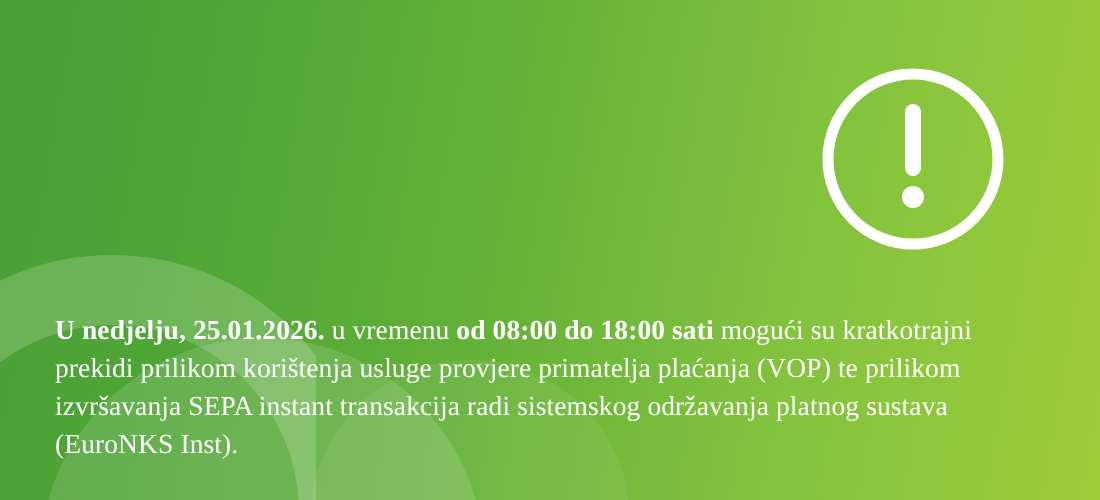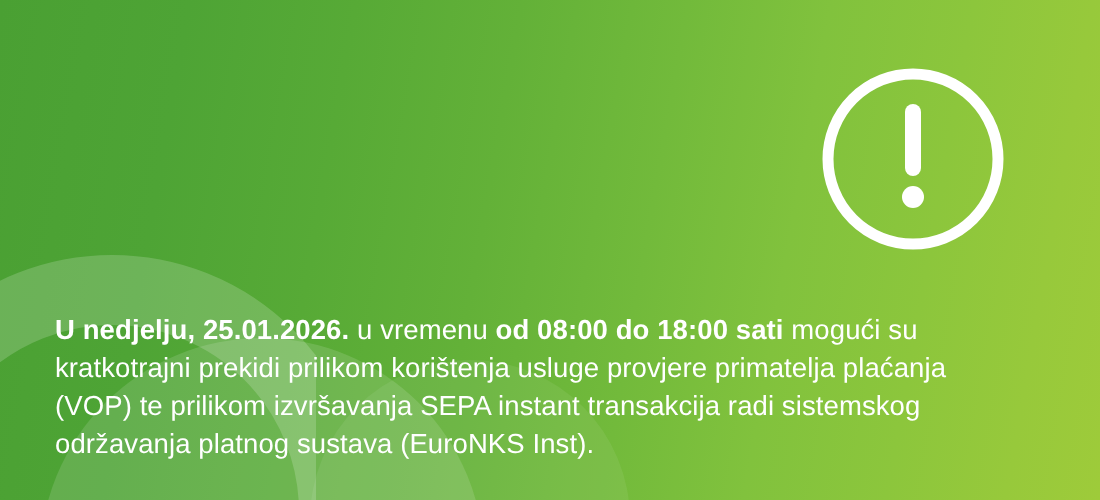--- a/index.html
+++ b/index.html
@@ -7,21 +7,21 @@
     margin: 0;
     padding: 0;
     background: #ffffff;
   }
 
   .banner {
     position: relative;
     width: 1100px;
     height: 500px;
     overflow: hidden;
-    font-family: Liberation Sans, sans-serif;
+    font-family: Liberation Serif, serif;
     
     background:
       linear-gradient(100deg,
         #4aa033 0%,
         #4ea435 16%,
         #57aa36 30%,
         #63b138 44%,
         #72ba3b 58%,
         #81c23d 70%,
         #8cc63c 82%,

